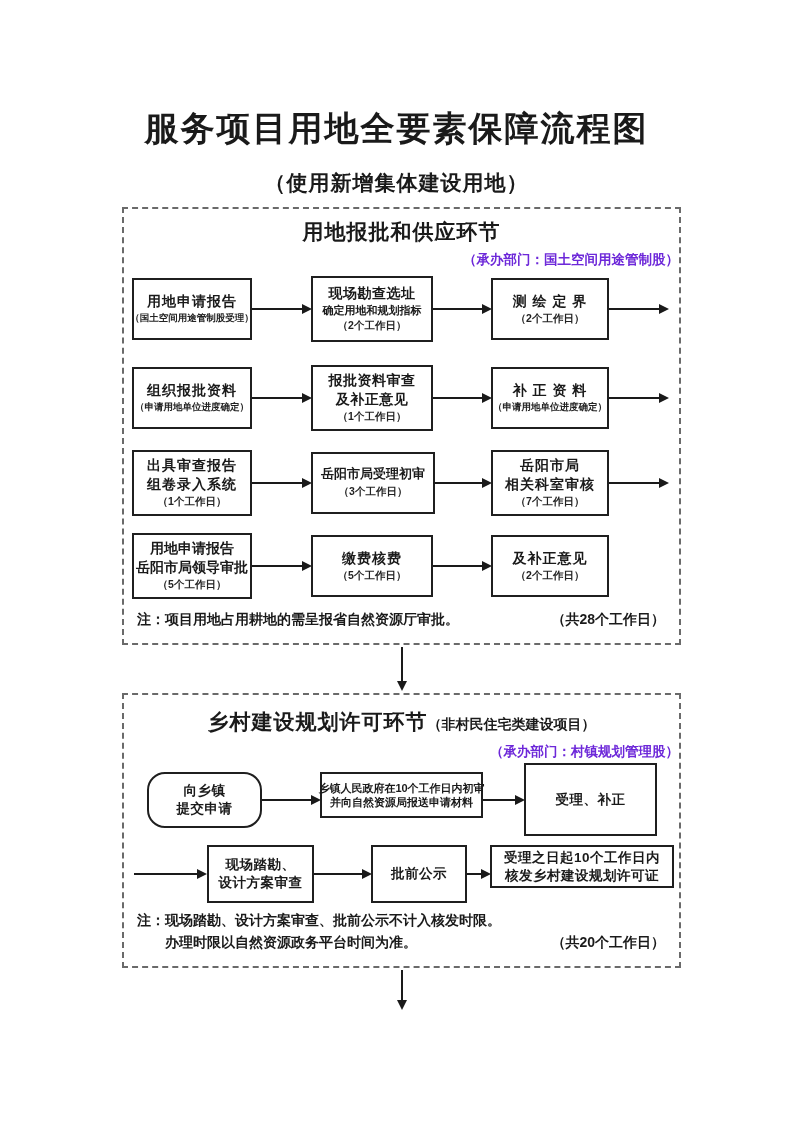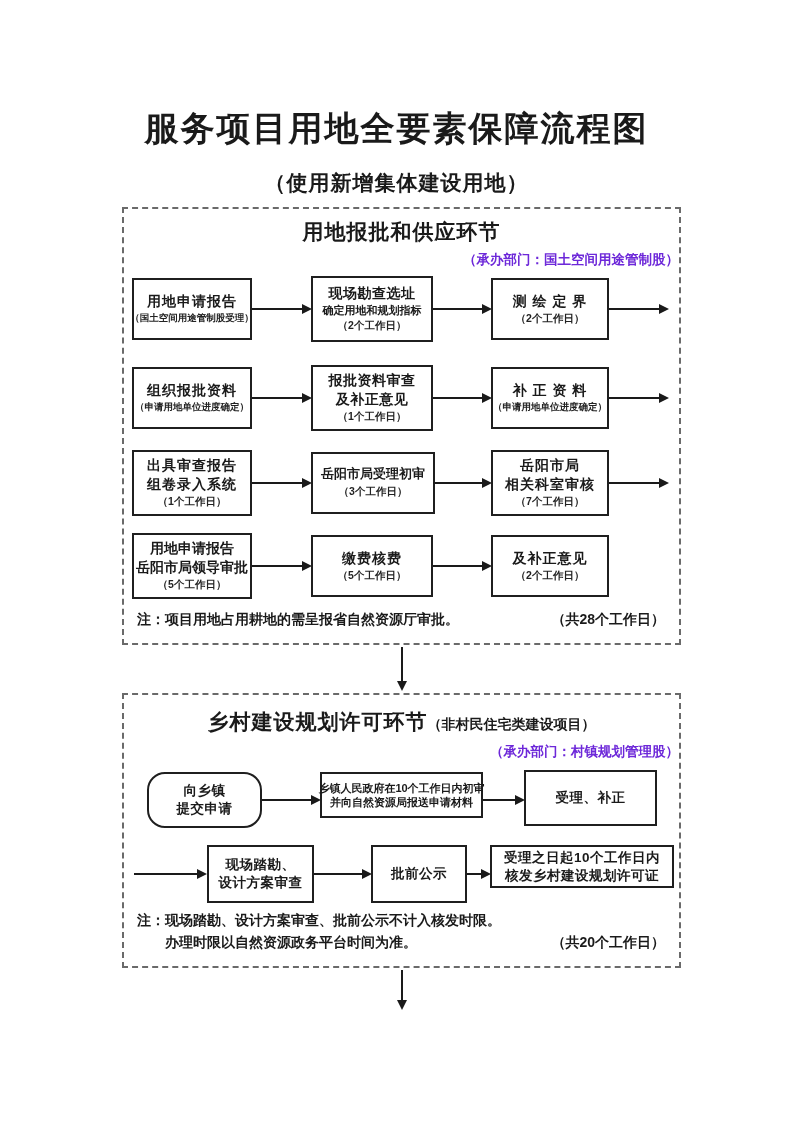--- a/index.html
+++ b/index.html
@@ -181,21 +181,21 @@
     <div class="fbox md" style="left:23px;top:77px;width:115px;height:56px;border-radius:18px;">
       <div class="bl1">向乡镇</div>
       <div class="bl2">提交申请</div>
     </div>
     <div class="harrow" style="left:138px;top:104px;width:57px;"></div>
     <div class="fbox sm" style="left:196px;top:77px;width:163px;height:46px;">
       <div class="bl1">乡镇人民政府在10个工作日内初审</div>
       <div class="bl2">并向自然资源局报送申请材料</div>
     </div>
     <div class="harrow" style="left:359px;top:104px;width:40px;"></div>
-    <div class="fbox md" style="left:400px;top:75px;width:133px;height:56px;">
+    <div class="fbox md" style="left:400px;top:68px;width:133px;height:73px;">
       <div class="bl1">受理、补正</div>
     </div>
 
     <div class="harrow" style="left:10px;top:178px;width:71px;"></div>
     <div class="fbox md" style="left:83px;top:150px;width:107px;height:58px;">
       <div class="bl1">现场踏勘、</div>
       <div class="bl2">设计方案审查</div>
     </div>
     <div class="harrow" style="left:190px;top:178px;width:56px;"></div>
     <div class="fbox md" style="left:247px;top:150px;width:96px;height:58px;">

